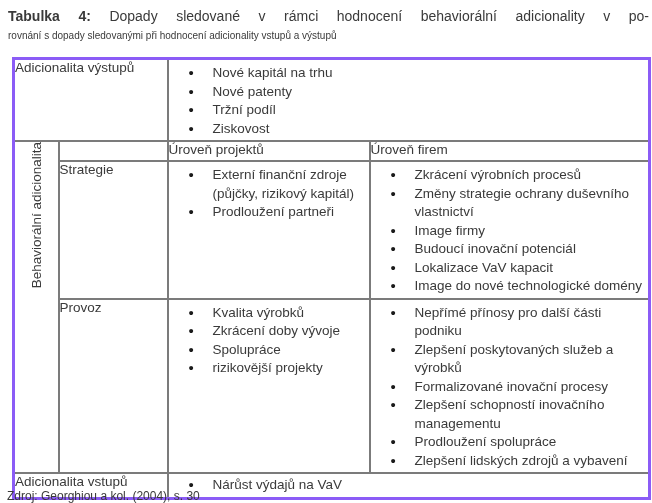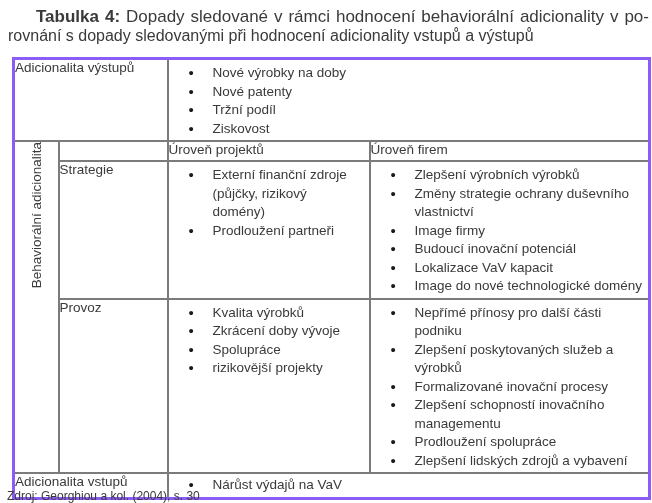--- a/index.html
+++ b/index.html
@@ -13,30 +13,29 @@
     overflow: hidden;
   }
 
   
   .title-block {
     position: absolute;
     left: 8px; top: 7px;
     width: 641px;
   }
   .title-line1 {
-    font-size: 17px;
+    font-size: 14px;
     line-height: 19px;
     text-align: justify;
     text-align-last: justify;
     white-space: nowrap;
-    margin-left: 28px;
   }
   .title-line1 .t-bold { font-weight: bold; }
   .title-line2 {
-    font-size: 16px;
+    font-size: 10px;
     line-height: 19px;
   }
 
   
   table.addi-table {
     position: absolute;
     left: 12px; top: 57px;
     width: 636px;
     border-collapse: collapse;
     table-layout: fixed;
@@ -120,48 +119,48 @@
     <col style="width:109px">
     <col style="width:202px">
     <col style="width:280px">
   </colgroup>
 
   <tbody>
       <tr class="row-output">
     <td class="cell-label" colspan="2">Adicionalita výstupů</td>
     <td colspan="2">
       <ul class="bullets">
-            <li>Nové výrobky na doby</li>
+            <li>Nové kapitál na trhu</li>
             <li>Nové patenty</li>
             <li>Tržní podíl</li>
             <li>Ziskovost</li>
           </ul>
     </td>
   </tr>
 
   <tr class="row-header">
     <td class="cell-vertical" rowspan="3">
       <span class="vtext">Behaviorální adicionalita</span>
     </td>
     <td></td>
     <td class="cell-colhead">Úroveň projektů</td>
     <td class="cell-colhead">Úroveň firem</td>
   </tr>
 
   <tr class="row-strategy">
     <td class="cell-sublabel">Strategie</td>
     <td>
       <ul class="bullets">
-            <li>Externí finanční zdroje (půjčky, rizikový domény)</li>
+            <li>Externí finanční zdroje (půjčky, rizikový kapitál)</li>
             <li>Prodloužení partneři</li>
           </ul>
     </td>
     <td>
       <ul class="bullets">
-            <li>Zlepšení výrobních výrobků</li>
+            <li>Zkrácení výrobních procesů</li>
             <li>Změny strategie ochrany duševního vlastnictví</li>
             <li>Image firmy</li>
             <li>Budoucí inovační potenciál</li>
             <li>Lokalizace VaV kapacit</li>
             <li>Image do nové technologické domény</li>
           </ul>
     </td>
   </tr>
 
   <tr class="row-operation">

